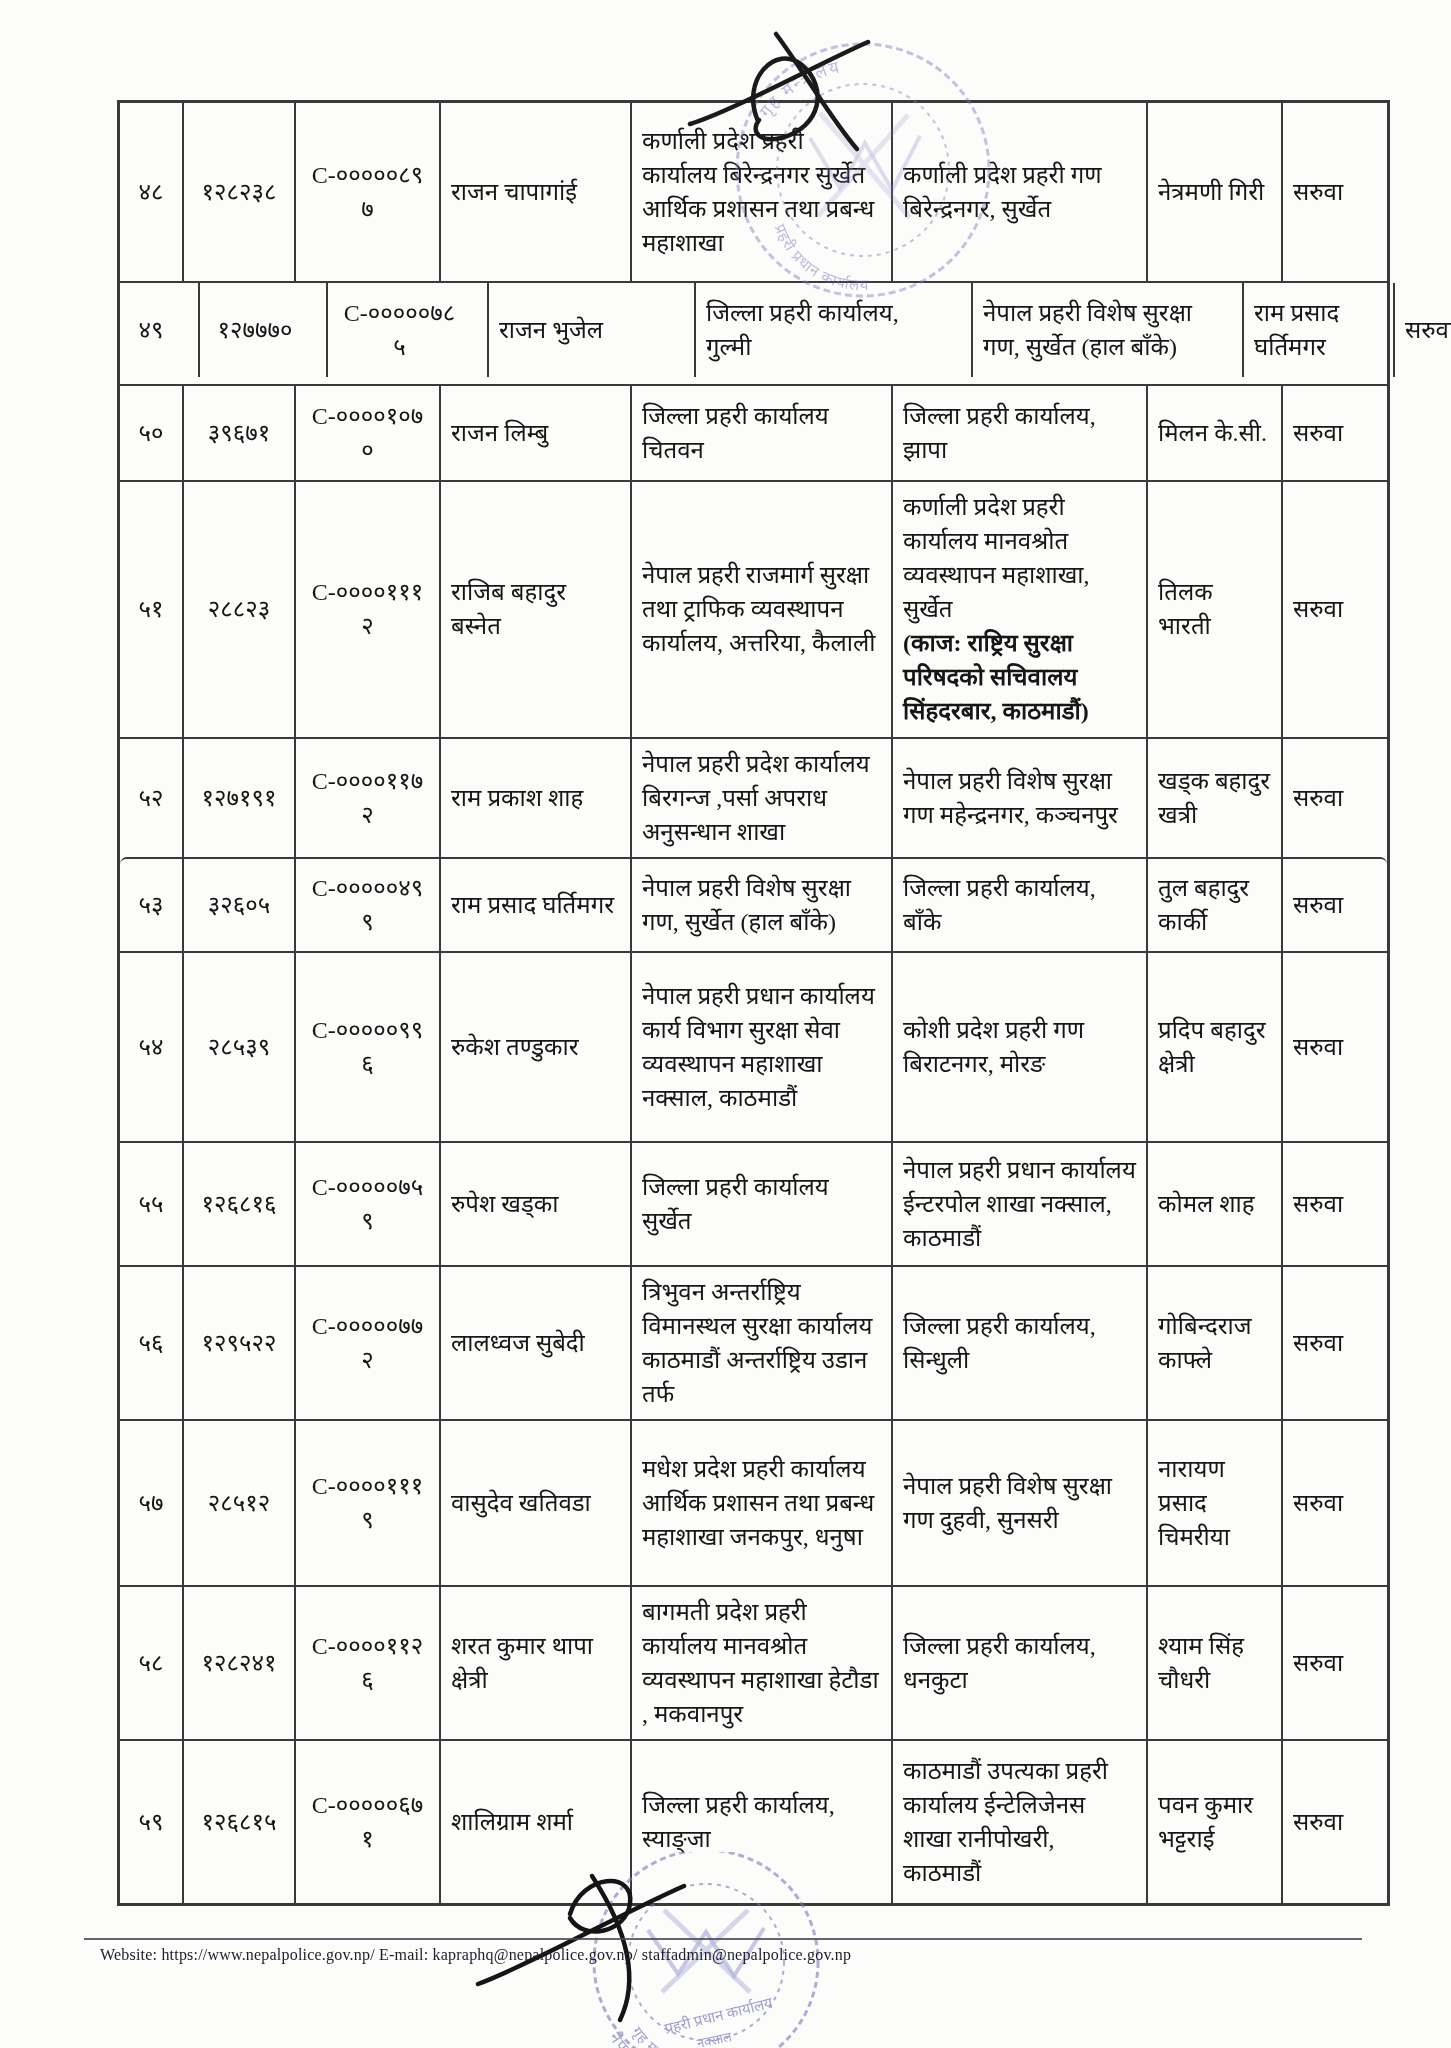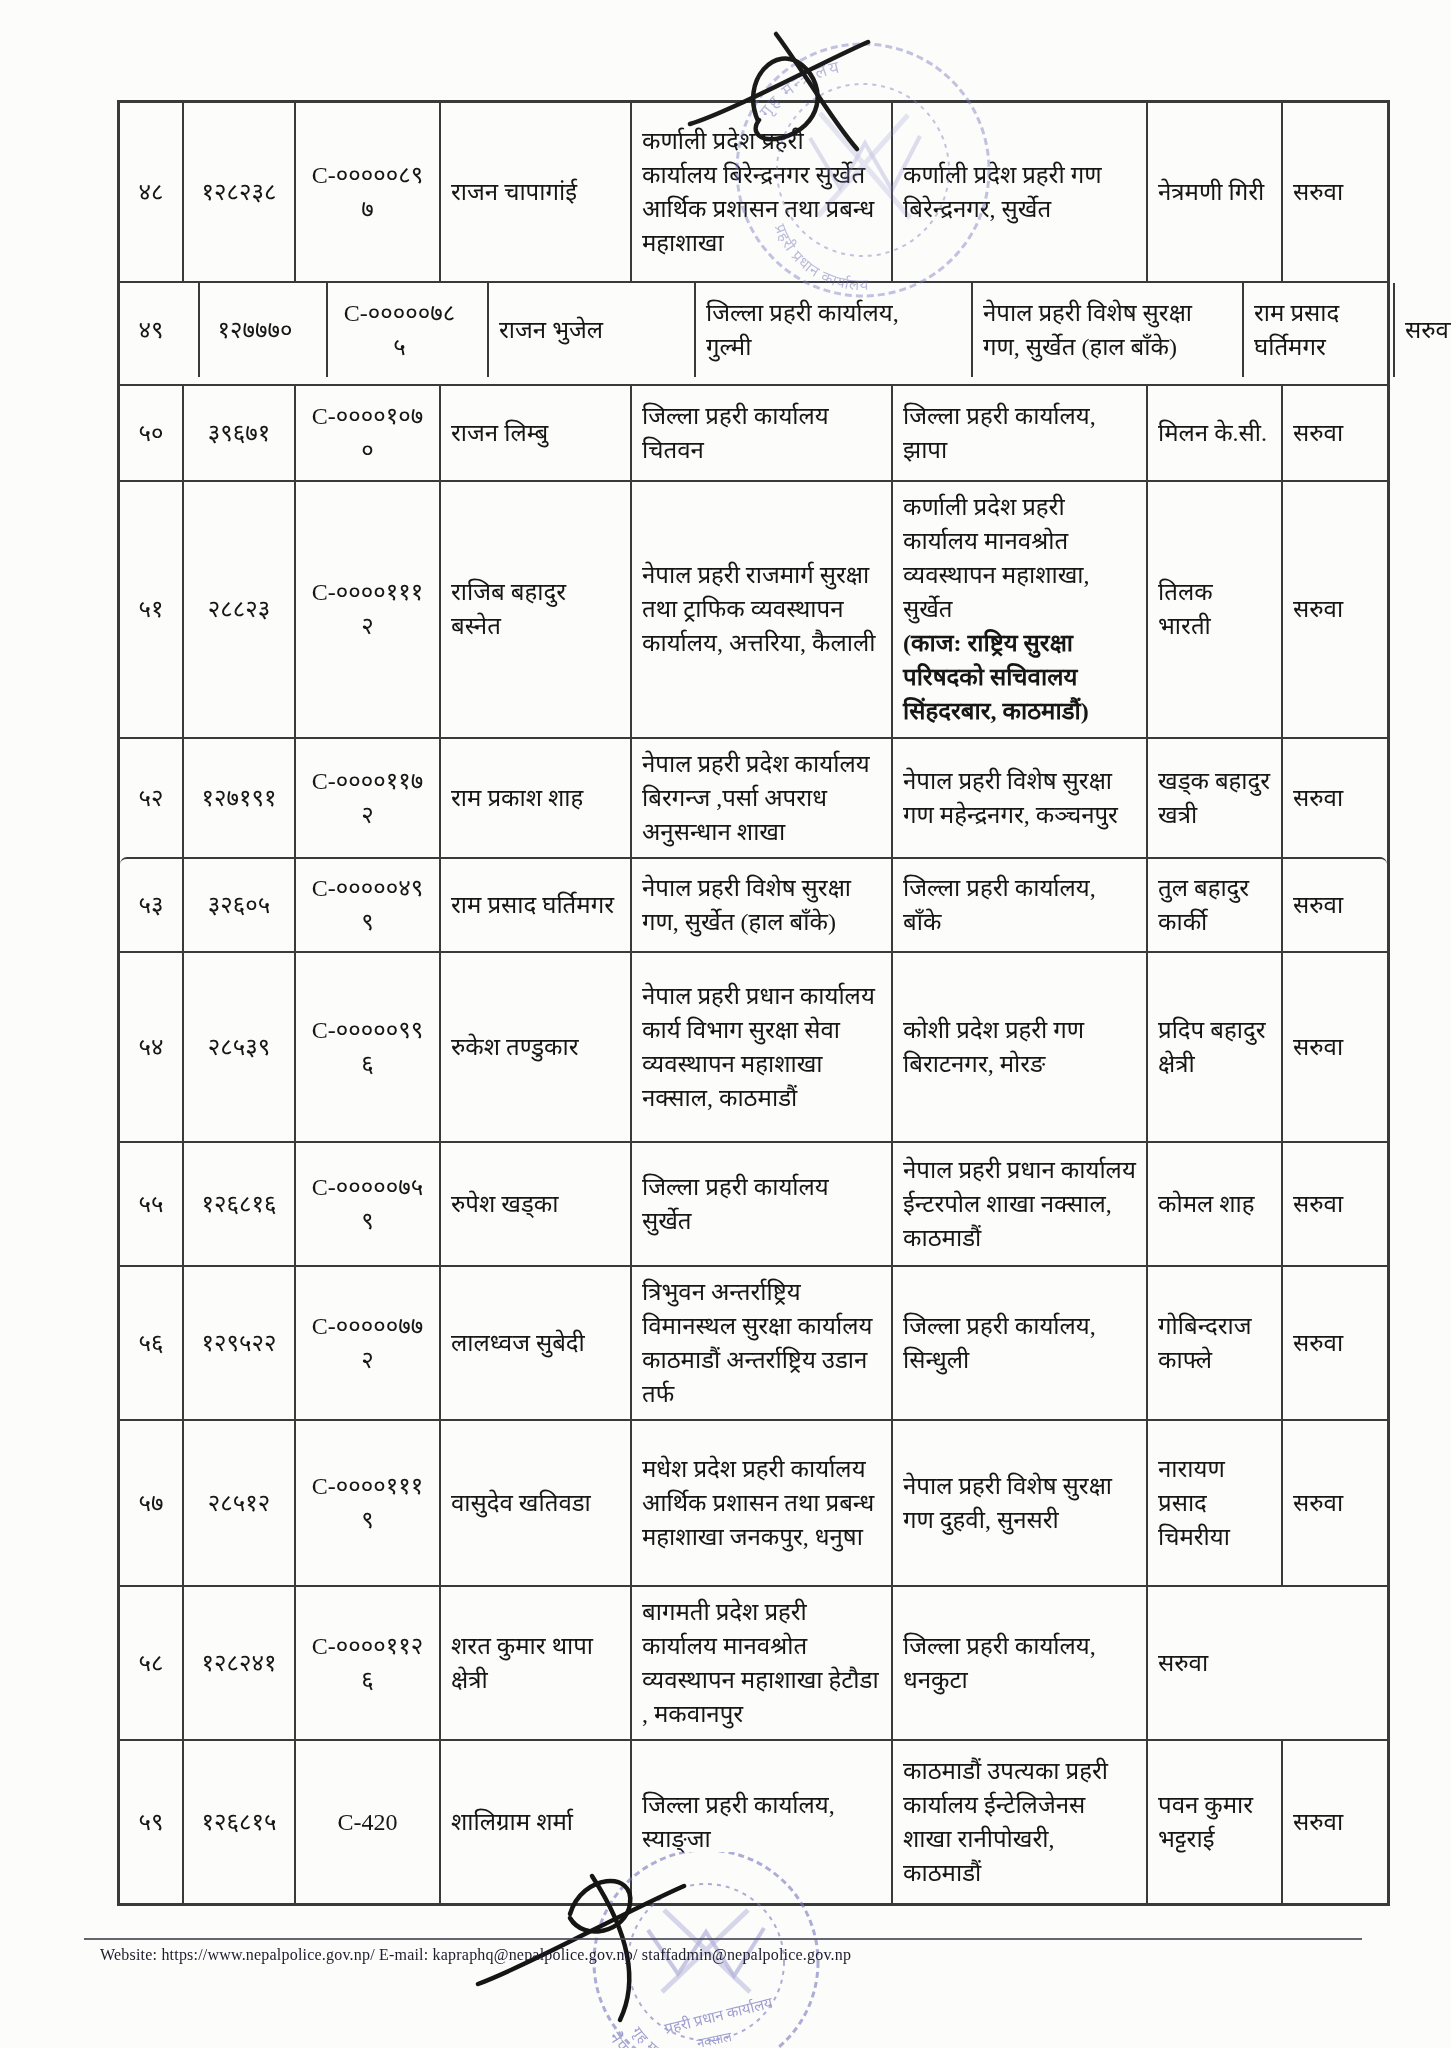--- a/index.html
+++ b/index.html
@@ -172,26 +172,27 @@
       <div class="row" style="min-height: 144px;">
       <div class="c center">५८</div>
       <div class="c center">१२८२४१</div>
       <div class="c center">C-००००११२६</div>
       <div class="c">शरत कुमार थापा क्षेत्री</div>
       <div class="c">बागमती प्रदेश प्रहरी कार्यालय मानवश्रोत व्यवस्थापन  महाशाखा हेटौडा , मकवानपुर</div>
       <div class="c">
         <span>जिल्ला प्रहरी कार्यालय, धनकुटा</span>
         <span class="note"></span>
       </div>
+      <div class="c">श्याम सिंह चौधरी</div>
       <div class="c">सरुवा</div>
     </div>
       <div class="row" style="min-height: 162px;">
       <div class="c center">५९</div>
       <div class="c center">१२६८१५</div>
-      <div class="c center">C-420</div>
+      <div class="c center">C-०००००६७१</div>
       <div class="c">शालिग्राम शर्मा</div>
       <div class="c">जिल्ला प्रहरी कार्यालय, स्याङ्जा</div>
       <div class="c">
         <span>काठमाडौं उपत्यका प्रहरी कार्यालय ईन्टेलिजेनस शाखा रानीपोखरी, काठमाडौं</span>
         <span class="note"></span>
       </div>
       <div class="c">पवन कुमार भट्टराई</div>
       <div class="c">सरुवा</div>
     </div>
     </div>

